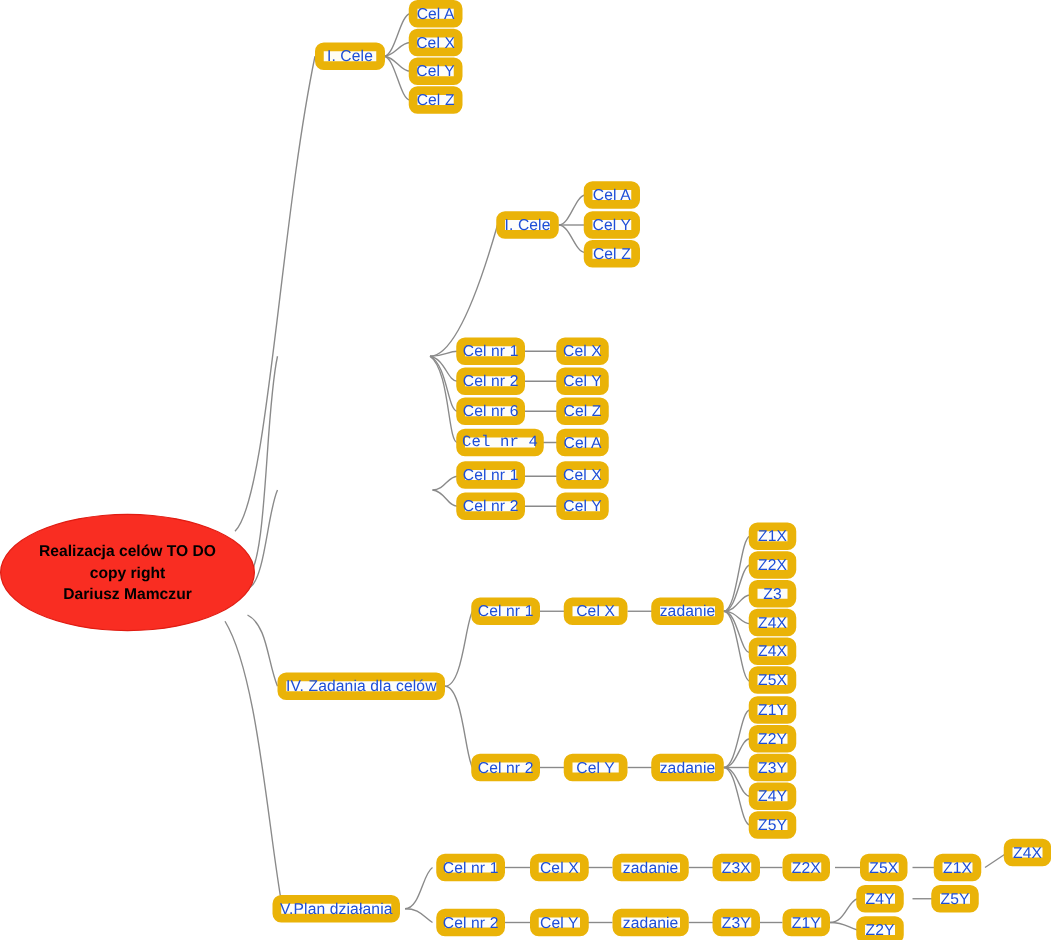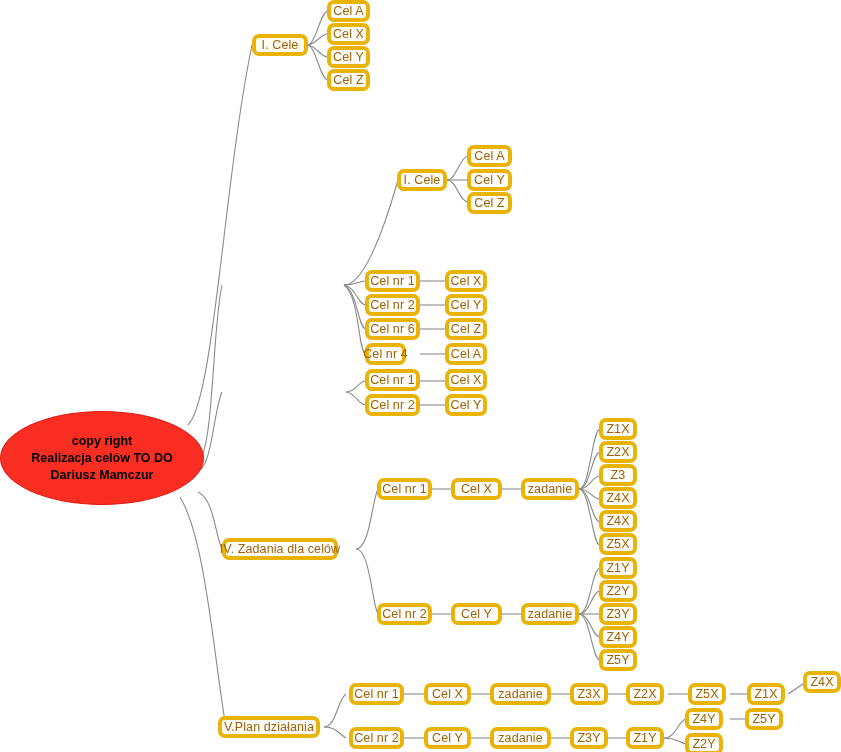--- a/index.html
+++ b/index.html
@@ -2,24 +2,24 @@
 <html><head>
 <meta charset="utf-8">
 <style>
   html,body{margin:0;padding:0;background:#ffffff;}
   body{font-family:"Liberation Sans","DejaVu Sans",sans-serif;}
   #canvas{position:relative;width:841px;height:752px;background:#ffffff;overflow:hidden;}
   #edges{position:absolute;left:0;top:0;width:841px;height:752px;pointer-events:none;}
   .node{
     position:absolute;
     box-sizing:border-box;
-    border:4px solid #eab308;
+    border:7px solid #eab308;
     border-radius:7px;
     background:#fdfdfa;
-    color:#a16207;
+    color:#1d4ed8;
     font-size:12.5px;
     line-height:1;
     display:flex;
     align-items:center;
     justify-content:center;
     white-space:nowrap;
     letter-spacing:0.1px;
     box-shadow:0 0 0 0 rgba(0,0,0,0);
   }
   .node.tinted{background:#fffdf2;}
@@ -115,52 +115,52 @@
       <path d="M551,738 L571,738"></path>
       <path d="M606,738 L626,738"></path>
       <path d="M664,738 C676,738 678,721 686,719"></path>
       <path d="M664,738 C676,738 678,742 686,744"></path>
       <path d="M730,719 L750,719"></path>
     </g>
   </svg>
 
   <div class="root" style="left:0px;top:411px;width:202px;height:92px;">
     <span class="rtxt">
+      <span class="rl">Realizacja celów TO DO</span>
       <span class="rl">copy right</span>
-      <span class="rl">Realizacja celów TO DO</span>
       <span class="rl">Dariusz Mamczur</span>
     </span>
   </div>
 
   <div class="node tinted" style="left:252px;top:34px;width:56px;height:22px;">I. Cele</div>
   <div class="node" style="left:327px;top:0px;width:43px;height:22px;">Cel A</div>
   <div class="node" style="left:327px;top:23px;width:43px;height:22px;">Cel X</div>
   <div class="node" style="left:327px;top:46px;width:43px;height:22px;">Cel Y</div>
   <div class="node" style="left:327px;top:69px;width:43px;height:22px;">Cel Z</div>
 
   <div class="node" style="left:397px;top:169px;width:50px;height:22px;">I. Cele</div>
   <div class="node" style="left:467px;top:145px;width:45px;height:22px;">Cel A</div>
   <div class="node" style="left:467px;top:169px;width:45px;height:22px;">Cel Y</div>
   <div class="node" style="left:467px;top:192px;width:45px;height:22px;">Cel Z</div>
 
   <div class="node" style="left:365px;top:270px;width:55px;height:22px;">Cel nr 1</div>
   <div class="node" style="left:365px;top:294px;width:55px;height:22px;">Cel nr 2</div>
   <div class="node" style="left:365px;top:318px;width:55px;height:22px;">Cel nr 6</div>
-  <div class="node" style="left:365px;top:343px;width:41px;height:22px;">Cel nr 4</div>
+  <div class="node" style="left:365px;top:343px;width:70px;height:22px;font-family:Liberation Mono, monospace;">Cel nr 4</div>
   <div class="node" style="left:445px;top:270px;width:42px;height:22px;">Cel X</div>
   <div class="node" style="left:445px;top:294px;width:42px;height:22px;">Cel Y</div>
   <div class="node" style="left:445px;top:318px;width:42px;height:22px;">Cel Z</div>
   <div class="node" style="left:445px;top:343px;width:42px;height:22px;">Cel A</div>
 
   <div class="node" style="left:365px;top:369px;width:55px;height:22px;">Cel nr 1</div>
   <div class="node" style="left:365px;top:394px;width:55px;height:22px;">Cel nr 2</div>
   <div class="node" style="left:445px;top:369px;width:42px;height:22px;">Cel X</div>
   <div class="node" style="left:445px;top:394px;width:42px;height:22px;">Cel Y</div>
 
-  <div class="node" style="left:222px;top:538px;width:116px;height:22px;">IV. Zadania dla celów</div>
+  <div class="node" style="left:222px;top:538px;width:134px;height:22px;">IV. Zadania dla celów</div>
   <div class="node" style="left:377px;top:478px;width:55px;height:22px;">Cel nr 1</div>
   <div class="node" style="left:451px;top:478px;width:51px;height:22px;">Cel X</div>
   <div class="node" style="left:521px;top:478px;width:58px;height:22px;">zadanie</div>
   <div class="node" style="left:599px;top:418px;width:38px;height:22px;">Z1X</div>
   <div class="node" style="left:599px;top:441px;width:38px;height:22px;">Z2X</div>
   <div class="node" style="left:599px;top:464px;width:38px;height:22px;">Z3</div>
   <div class="node" style="left:599px;top:487px;width:38px;height:22px;">Z4X</div>
   <div class="node" style="left:599px;top:510px;width:38px;height:22px;">Z4X</div>
   <div class="node" style="left:599px;top:533px;width:38px;height:22px;">Z5X</div>
 

